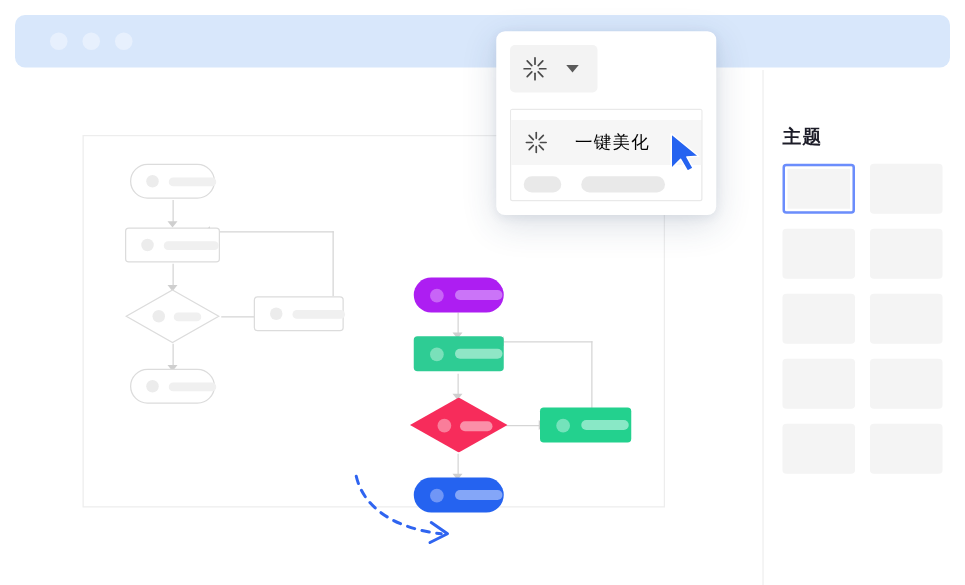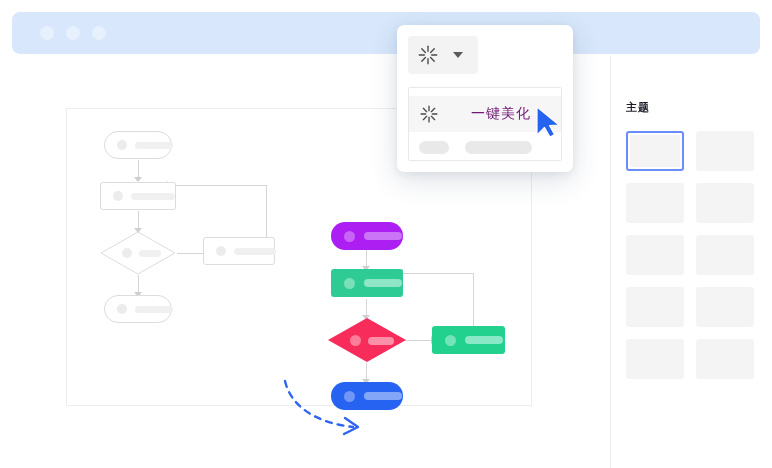--- a/index.html
+++ b/index.html
@@ -17,21 +17,21 @@
   }
   .dot{position:absolute;top:14px;width:14px;height:14px;border-radius:50%;background:#e7f0fd;}
   .dot.d1{left:28px;}
   .dot.d2{left:54px;}
   .dot.d3{left:80px;}
 
   
   .right-divider{position:absolute;left:610px;top:56px;width:1px;height:412px;background:#ececec;}
   .right-panel{position:absolute;left:611px;top:56px;width:161px;height:412px;background:#ffffff;}
   .panel-title{
-    position:absolute;left:15px;top:44px;font-size:11px;font-weight:bold;color:#1c1c28;
+    position:absolute;left:15px;top:44px;font-size:15px;font-weight:bold;color:#1c1c28;
     letter-spacing:1px;
   }
   .theme-grid{position:absolute;left:15px;top:75px;width:146px;
     display:flex;flex-wrap:wrap;gap:12px 12px;}
   .swatch{width:58px;height:40px;background:#f4f4f4;border-radius:3px;box-sizing:border-box;}
   .swatch.selected{
     background:#f4f4f4;border:2px solid #6b8dfc;
     box-shadow:inset 0 0 0 2px #ffffff;
   }
 
@@ -87,21 +87,21 @@
   .menu{
     position:absolute;left:11px;top:62px;width:154px;height:74px;
     border:1px solid #e9e9e9;background:#ffffff;border-radius:2px;box-sizing:border-box;
   }
   .menu-top-strip{position:absolute;left:0;top:0;width:100%;height:8px;background:#ffffff;}
   .menu-item{
     position:absolute;left:0;top:8px;width:100%;height:36px;
     background:#f6f6f6;display:flex;align-items:center;
   }
   .menu-item .sparkle{margin-left:10px;}
-  .menu-label{margin-left:32px;font-size:14px;color:#701a75;letter-spacing:1px;}
+  .menu-label{margin-left:21px;font-size:14px;color:#000000;letter-spacing:1px;}
   .menu-ph{position:absolute;left:0;top:44px;width:100%;height:30px;display:flex;align-items:center;}
   .ph-pill{background:#e9e9e9;border-radius:7px;height:13px;}
   .ph-a{width:30px;margin-left:10px;}
   .ph-b{width:67px;margin-left:16px;}
 
   .cursor{position:absolute;left:534px;top:105px;}
 </style>
 </head>
 <body>
 

